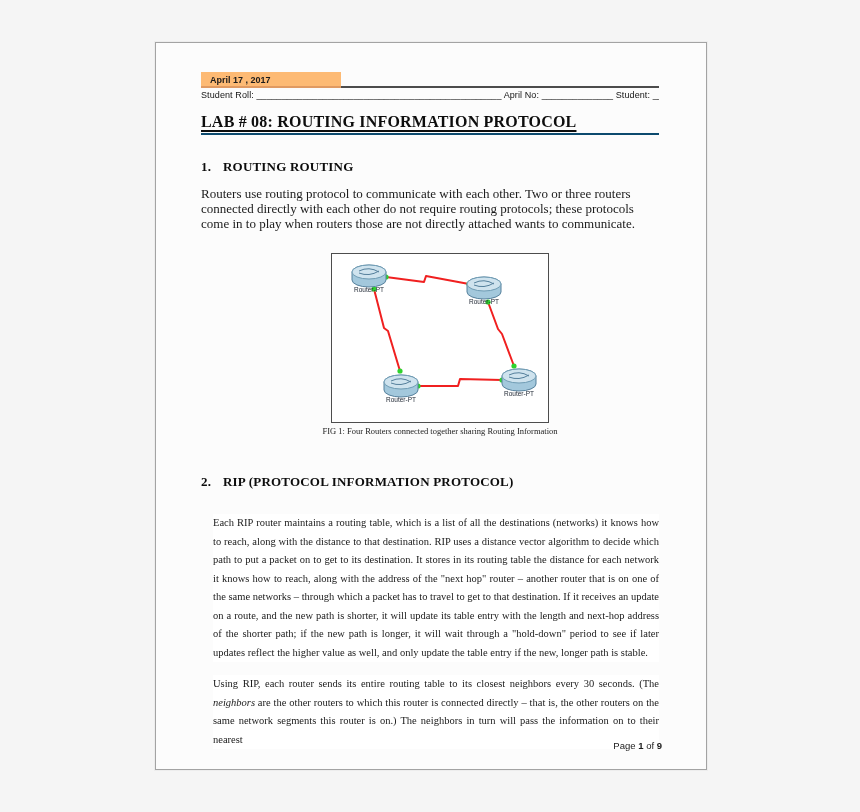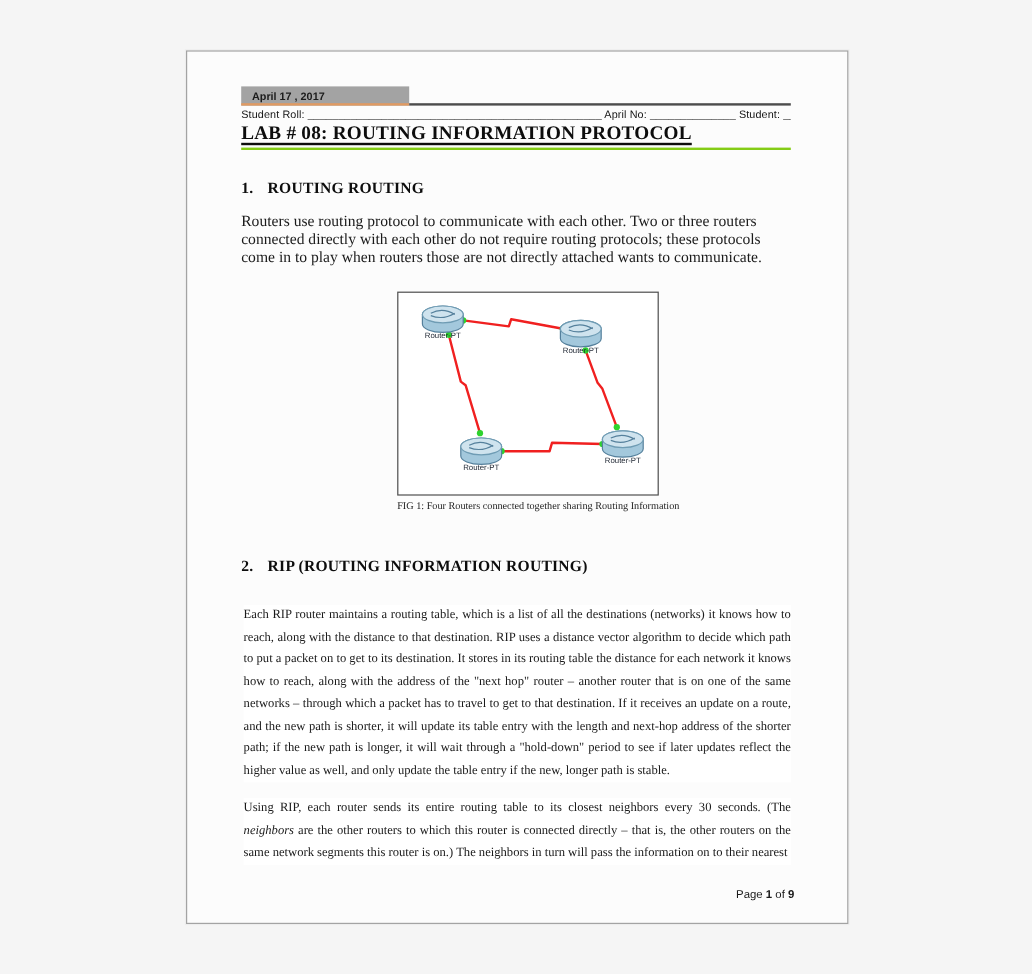--- a/index.html
+++ b/index.html
@@ -13,60 +13,60 @@
     position:absolute;left:155px;top:42px;width:552px;height:728px;
     background:#fcfcfc;border:1px solid #a3a3a3;box-sizing:border-box;
     box-shadow:0 0 0 1px rgba(0,0,0,0.03);
   }
   .content{padding:25px 47px 0 45px;}
 
   
   .hdr-row1{display:flex;align-items:flex-end;}
   .date-box{
     width:140px;height:16px;line-height:16px;
-    background:#a3a3a3;border-bottom:2px solid #e09a62;
+    background:#fdba74;border-bottom:2px solid #e09a62;
     font-family:"Liberation Sans", sans-serif;font-size:9px;color:#1b1b1b;
     padding-left:9px;box-sizing:border-box;font-weight:bold;
   }
   .hdr-line{flex:1;height:18px;border-bottom:2px solid #4c4c4c;}
   .hdr-row2{
     margin-top:2px;font-family:"Liberation Sans", sans-serif;font-size:9px;
     color:#141414;white-space:nowrap;overflow:hidden;letter-spacing:0.1px;
   }
   .hdr-row2 span{display:inline;}
 
   
-  .title-wrap{margin-top:3px;border-bottom:2px solid #84cc16;padding-bottom:2px;}
+  .title-wrap{margin-top:13px;border-bottom:2px solid #0c4a6e;padding-bottom:2px;}
   .doc-title{
     font-size:16px;font-weight:bold;color:#0d0d0d;letter-spacing:0.2px;
     text-decoration:underline;text-decoration-thickness:1.5px;text-underline-offset:3px;
     margin:0;display:inline-block;
   }
 
   
   .sec-heading{display:flex;font-size:13px;font-weight:bold;color:#0d0d0d;letter-spacing:0.2px;}
   .sec-heading .num{width:22px;}
   .h1{margin-top:24px;}
   .h2{margin-top:38px;}
 
   
   .para{font-size:13px;color:#1a1a1a;line-height:15px;margin:11px 0 0 0;}
   .para2{
     font-size:10.5px;color:#1a1a1a;line-height:18.5px;text-align:justify;
-    background:#ffffff;margin:24px 0 0 2px;
+    background:#ffffff;margin:24px 0 0 12px;
   }
   .para2.second{margin-top:13px;}
   .italic{font-style:italic;}
 
   
   .figure-wrap{width:218px;margin:22px auto 0;transform:translateX(10px);}
   .fig-box{
     width:218px;height:170px;border:1px solid #4d4d4d;background:#ffffff;box-sizing:border-box;
   }
-  .fig-caption-row{display:flex;justify-content:flex-start;margin-top:3px;}
+  .fig-caption-row{display:flex;justify-content:center;margin-top:3px;}
   .fig-caption{font-size:8.5px;color:#222;white-space:nowrap;}
 
   svg text.rlabel{
     font-family:"Liberation Sans", sans-serif;font-size:6.5px;fill:#1c2430;
     text-anchor:middle;
   }
 
   
   .footer{
     position:absolute;right:44px;bottom:18px;
@@ -151,21 +151,21 @@
           </g>
         </svg>
       </div>
       <div class="fig-caption-row">
         <span class="fig-caption">FIG 1: Four Routers connected together sharing Routing Information</span>
       </div>
     </div>
 
     <div class="sec-heading h2">
       <span class="num">2.</span>
-      <span>RIP (ROUTING INFORMATION ROUTING)</span>
+      <span>RIP (PROTOCOL INFORMATION PROTOCOL)</span>
     </div>
     <p class="para2">Each RIP router maintains a routing table, which is a list of all the destinations (networks) it knows how to reach, along with the distance to that destination. RIP uses a distance vector algorithm to decide which path to put a packet on to get to its destination. It stores in its routing table the distance for each network it knows how to reach, along with the address of the "next hop" router – another router that is on one of the same networks – through which a packet has to travel to get to that destination. If it receives an update on a route, and the new path is shorter, it will update its table entry with the length and next-hop address of the shorter path; if the new path is longer, it will wait through a "hold-down" period to see if later updates reflect the higher value as well, and only update the table entry if the new, longer path is stable.</p>
     <p class="para2 second"><span>Using RIP, each router sends its entire routing table to its closest neighbors every 30 seconds. (The </span><span class="italic">neighbors</span><span> are the other routers to which this router is connected directly – that is, the other routers on the same network segments this router is on.) The neighbors in turn will pass the information on to their nearest</span></p>
 
   </div>
 
   <div class="footer">
     <span>Page</span>
     <b>1</b>
     <span>of</span>

